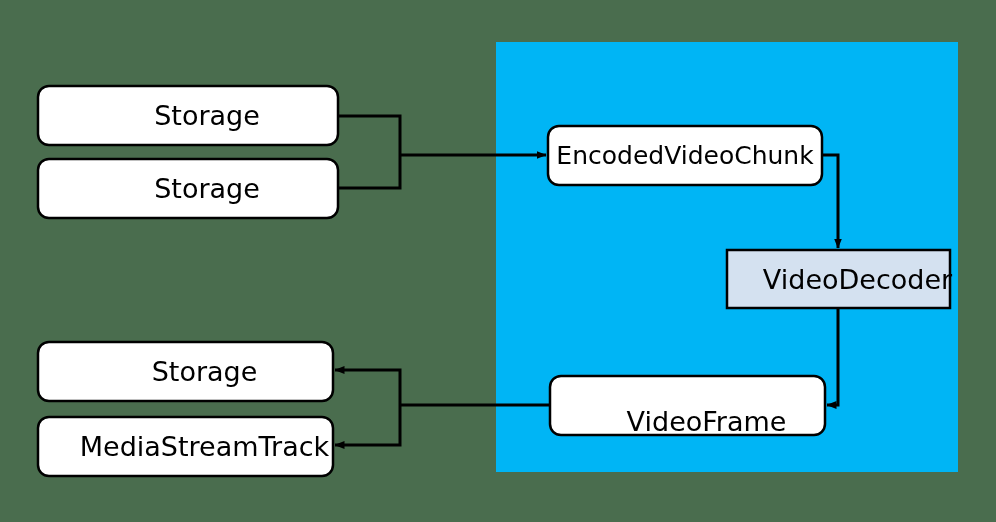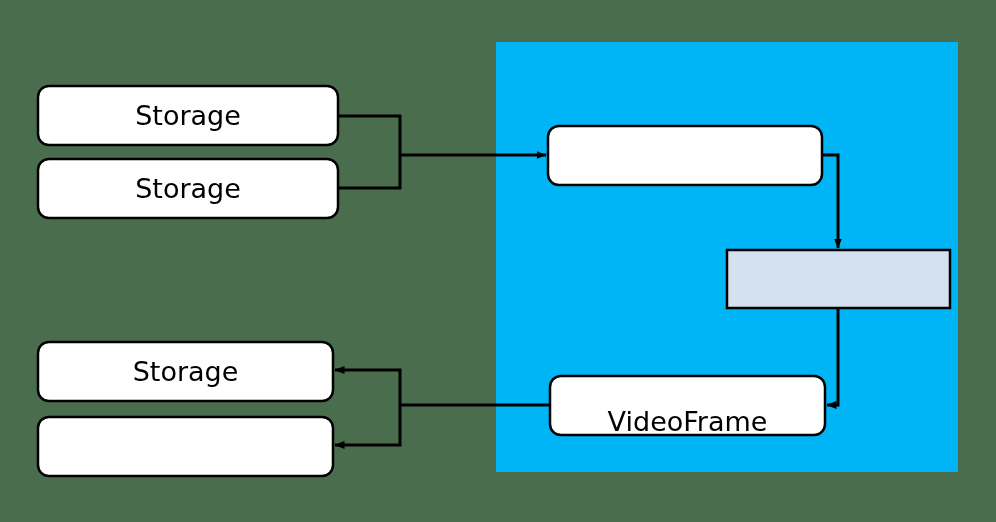--- a/index.html
+++ b/index.html
@@ -28,21 +28,21 @@
   .node-label {
     position: absolute;
     display: flex;
     align-items: center;
     justify-content: center;
     text-align: center;
     color: #000000;
     pointer-events: none;
     white-space: nowrap;
   }
-  .label-lg { font-size: 27px; }
+  .label-lg { font-size: 27px; margin-left: 19px; }
   .label-md { font-size: 25px; }
 </style>
 </head>
 <body>
 
 <div id="diagram-root">
 
   <svg id="diagram-svg" viewBox="0 0 996 522" xmlns="http://www.w3.org/2000/svg">
     <defs>
       <marker id="arrowhead" markerWidth="10" markerHeight="8" refX="9.5" refY="4" orient="auto" markerUnits="userSpaceOnUse">
@@ -82,18 +82,21 @@
 
     <path d="M400,405 L400,445 L335,445" fill="none" stroke="#000000" stroke-width="3" marker-end="url(#arrowhead)"></path>
   </svg>
 
   <div class="node-label label-lg" style="left:38px; top:86px; width:300px; height:59px;">Storage</div>
 
   <div class="node-label label-lg" style="left:38px; top:159px; width:300px; height:59px;">Storage</div>
 
   <div class="node-label label-lg" style="left:38px; top:342px; width:295px; height:59px;">Storage</div>
 
+  <div class="node-label label-lg" style="left:38px; top:417px; width:295px; height:59px;">MediaStreamTrack</div>
 
+  <div class="node-label label-md" style="left:548px; top:126px; width:274px; height:59px;">EncodedVideoChunk</div>
 
+  <div class="node-label label-lg" style="left:727px; top:250px; width:223px; height:58px;">VideoDecoder</div>
 
   <div class="node-label label-lg" style="left:550px; top:392px; width:275px; height:59px;">VideoFrame</div>
 
 </div>
 
 </body></html>

